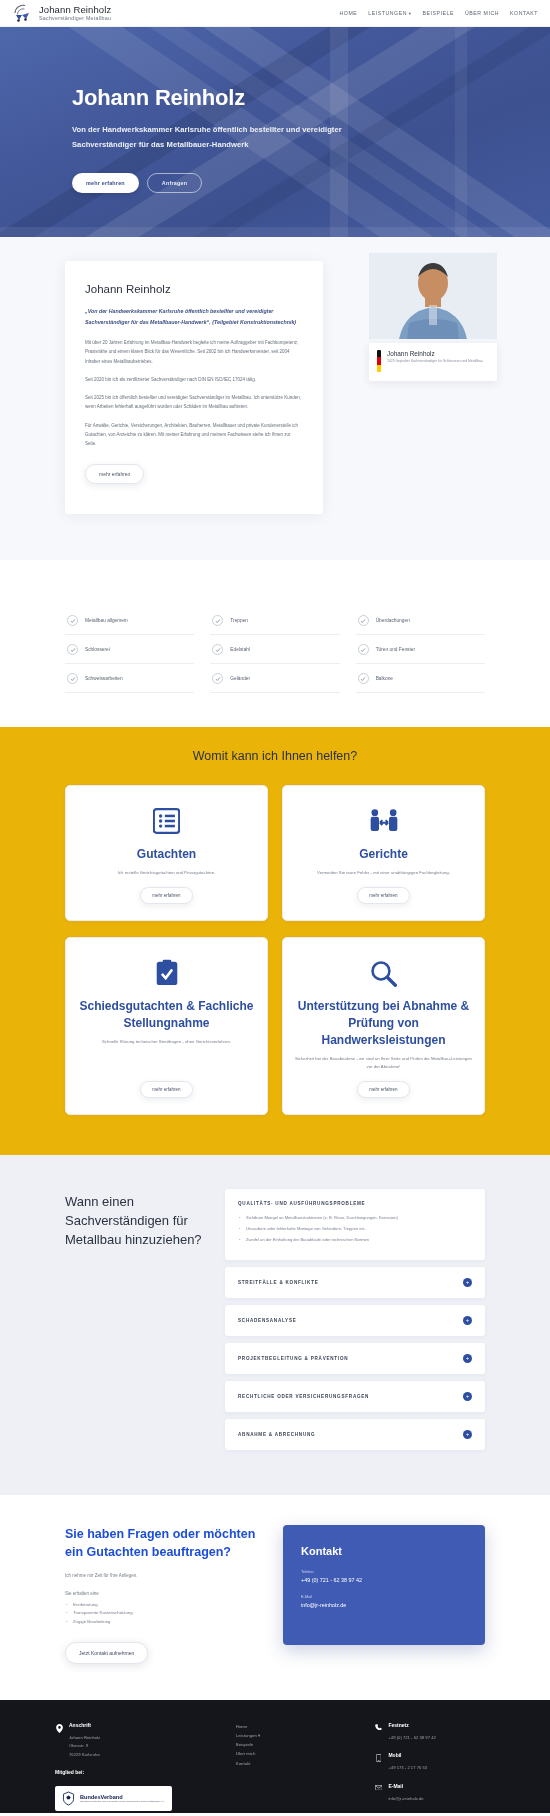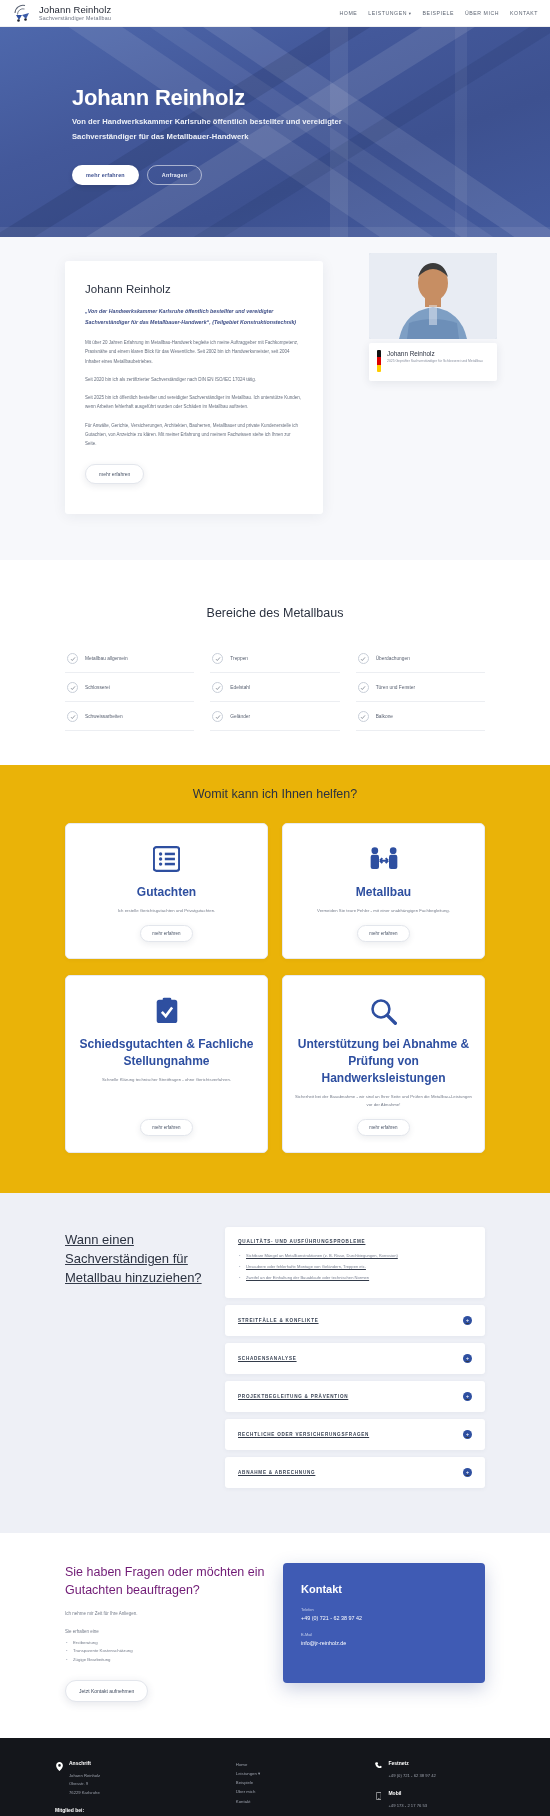--- a/index.html
+++ b/index.html
@@ -47,21 +47,21 @@
   .hero .beam.u2 { width:760px; height:16px; left:-40px; top:120px; transform:rotate(-32deg); background:rgba(20,30,70,.12); }
   .hero .beam.u3 { width:760px; height:28px; left:30px; top:10px; transform:rotate(-32deg); background:rgba(255,255,255,.10); }
   .hero .beam.v1 { width:18px; height:260px; left:330px; top:-20px; background:rgba(255,255,255,.08); }
   .hero .beam.v2 { width:12px; height:260px; left:455px; top:-20px; background:rgba(255,255,255,.06); }
   .hero .beam.h1 { width:560px; height:14px; left:0; top:200px; background:rgba(255,255,255,.08); }
   .hero-inner { position:relative; z-index:3; padding:58px 0 0 72px; }
   .hero h1 {
     font-size:22px; color:#ffffff; font-weight:700; letter-spacing:-.2px; line-height:1.15;
   }
   .hero-sub {
-    margin-top:5px; font-size:7.6px; color:#eef1f8; font-weight:700;
+    margin-top:13px; font-size:7.6px; color:#eef1f8; font-weight:700;
     line-height:1.95; max-width:280px; letter-spacing:.05px;
   }
   .hero-btns { margin-top:20px; display:flex; gap:8px; }
   .btn {
     font-size:5.4px; letter-spacing:.2px; border-radius:20px; display:inline-flex;
     align-items:center; justify-content:center; cursor:pointer; white-space:nowrap;
   }
   .btn-white { background:#fff; color:#3c4f8f; padding:6px 14px; font-weight:600; box-shadow:0 2px 5px rgba(0,0,0,.12); }
   .btn-ghost { background:transparent; color:#e8ecf6; border:1px solid rgba(255,255,255,.55); padding:6px 14px; font-weight:600; }
 
@@ -140,21 +140,21 @@
   .card p { font-size:4.3px; color:#767d8b; line-height:1.95; margin-bottom:10px; flex:1; }
   .card .btn-sm {
     background:#fff; border:1px solid #e3e6ec; border-radius:20px; padding:5px 11px;
     font-size:4.5px; color:#4a5568; box-shadow:0 2px 6px rgba(40,50,80,.09); cursor:pointer;
   }
   .cards-row2 { width:420px; margin:16px auto 0; display:flex; gap:14px; justify-content:center; }
   .cards-row2 .card { flex:0 0 calc(50% - 7px); }
 
   
   .acc-sect { background:#eef0f6; padding:34px 0 38px; }
-  .acc-wrap { width:420px; margin:0 auto; display:flex; gap:20px;text-decoration:underline; }
+  .acc-wrap { width:420px; margin:0 auto; display:flex; gap:20px; }
   .acc-title { font-size:13px; font-weight:400; color:#2b3240; line-height:1.45; width:140px; flex:0 0 auto; padding-top:4px; }
   .acc-list { flex:1; }
   .acc-open {
     background:#fff; border-radius:3px; padding:12px 13px 13px; margin-bottom:7px;
     box-shadow:0 1px 4px rgba(40,50,80,.05);
   }
   .acc-open h4 { font-size:4.6px; letter-spacing:.75px; color:#3a4455; font-weight:700; text-transform:uppercase; margin-bottom:8px; }
   .acc-open ul { list-style:none; }
   .acc-open li {
     font-size:4.1px; color:#7b8293; line-height:1.9; padding-left:8px; position:relative; margin-bottom:3px;
@@ -168,21 +168,21 @@
   .acc-item span.lbl { font-size:4.6px; letter-spacing:.75px; color:#3a4455; font-weight:700; text-transform:uppercase; }
   .acc-plus {
     width:9px; height:9px; border-radius:50%; background:#2e4fa0; color:#fff;
     display:flex; align-items:center; justify-content:center; font-size:6px; line-height:1; flex:0 0 auto;
   }
 
   
   .cta { background:#fff; padding:30px 0 36px; }
   .cta-wrap { width:420px; margin:0 auto; display:flex; gap:18px; align-items:flex-start; }
   .cta-left { width:200px; }
-  .cta-left h2 { font-size:12.5px; font-weight:400; color:#701a75; line-height:1.45; margin-bottom:11px; }
+  .cta-left h2 { font-size:12.5px; font-weight:700; color:#1d4ed8; line-height:1.45; margin-bottom:11px; }
   .cta-left .p { font-size:4.5px; color:#767d8b; line-height:1.95; margin-bottom:10px; }
   .cta-left .lead { font-size:4.5px; color:#767d8b; margin-bottom:5px; }
   .cta-left ul { list-style:none; margin-bottom:14px; }
   .cta-left li { font-size:4.3px; color:#767d8b; line-height:2.0; padding-left:8px; position:relative; }
   .cta-left li:before { content:"\2022"; position:absolute; left:1px; color:#9aa2b2; }
   .cta-btn {
     background:#fff; border:1px solid #e3e6ec; border-radius:20px; padding:7px 13px;
     font-size:5px; color:#3f4a5e; box-shadow:0 2px 8px rgba(40,50,80,.12);
     display:inline-block; cursor:pointer;
   }
@@ -295,21 +295,20 @@
           <span class="bb-txt">
             <div class="pc-name">Johann Reinholz</div>
             <div class="pc-role">2025 Geprüfter Sachverständiger für Schlosserei und Metallbau</div>
           </span>
         </div>
       </div>
     </div>
   </div>
 
   <div class="bereiche">
-    <div class="sect-title">Bereiche des Metallbaus</div>
     <div class="chk-grid">
       <div class="chk">
         <span class="chk-ic">
             <svg viewBox="0 0 12 12">
               <path d="M2 6.3 L4.6 9 L10 2.8" fill="none" stroke="#6b7280" stroke-width="1.4"></path>
             </svg>
           </span>
         <span class="chk-lb">Metallbau allgemein</span>
       </div>
       <div class="chk">
@@ -403,21 +402,21 @@
       <div class="card">
         <div class="card-ic">
           <svg viewBox="0 0 36 30" width="30" height="26">
             <circle cx="7" cy="5" r="4" fill="#2e4fa0"></circle>
               <rect x="2" y="10" width="10" height="17" rx="2.5" fill="#2e4fa0"></rect>
             <circle cx="29" cy="5" r="4" fill="#2e4fa0"></circle>
               <rect x="24" y="10" width="10" height="17" rx="2.5" fill="#2e4fa0"></rect>
             <path d="M13 17 h10 M13 17 l3 -3 M13 17 l3 3 M23 17 l-3 -3 M23 17 l-3 3" stroke="#2e4fa0" stroke-width="2.4" fill="none"></path>
           </svg>
         </div>
-        <h3>Metallbau</h3>
+        <h3>Gerichte</h3>
         <p>Vermeiden Sie teure Fehler - mit einer unabhängigen Fachbegleitung.</p>
         <div class="btn-sm">mehr erfahren</div>
       </div>
 
     </div>
 
     <div class="cards-row2">
       <div class="card">
         <div class="card-ic">
           <svg viewBox="0 0 28 32" width="24" height="28">

